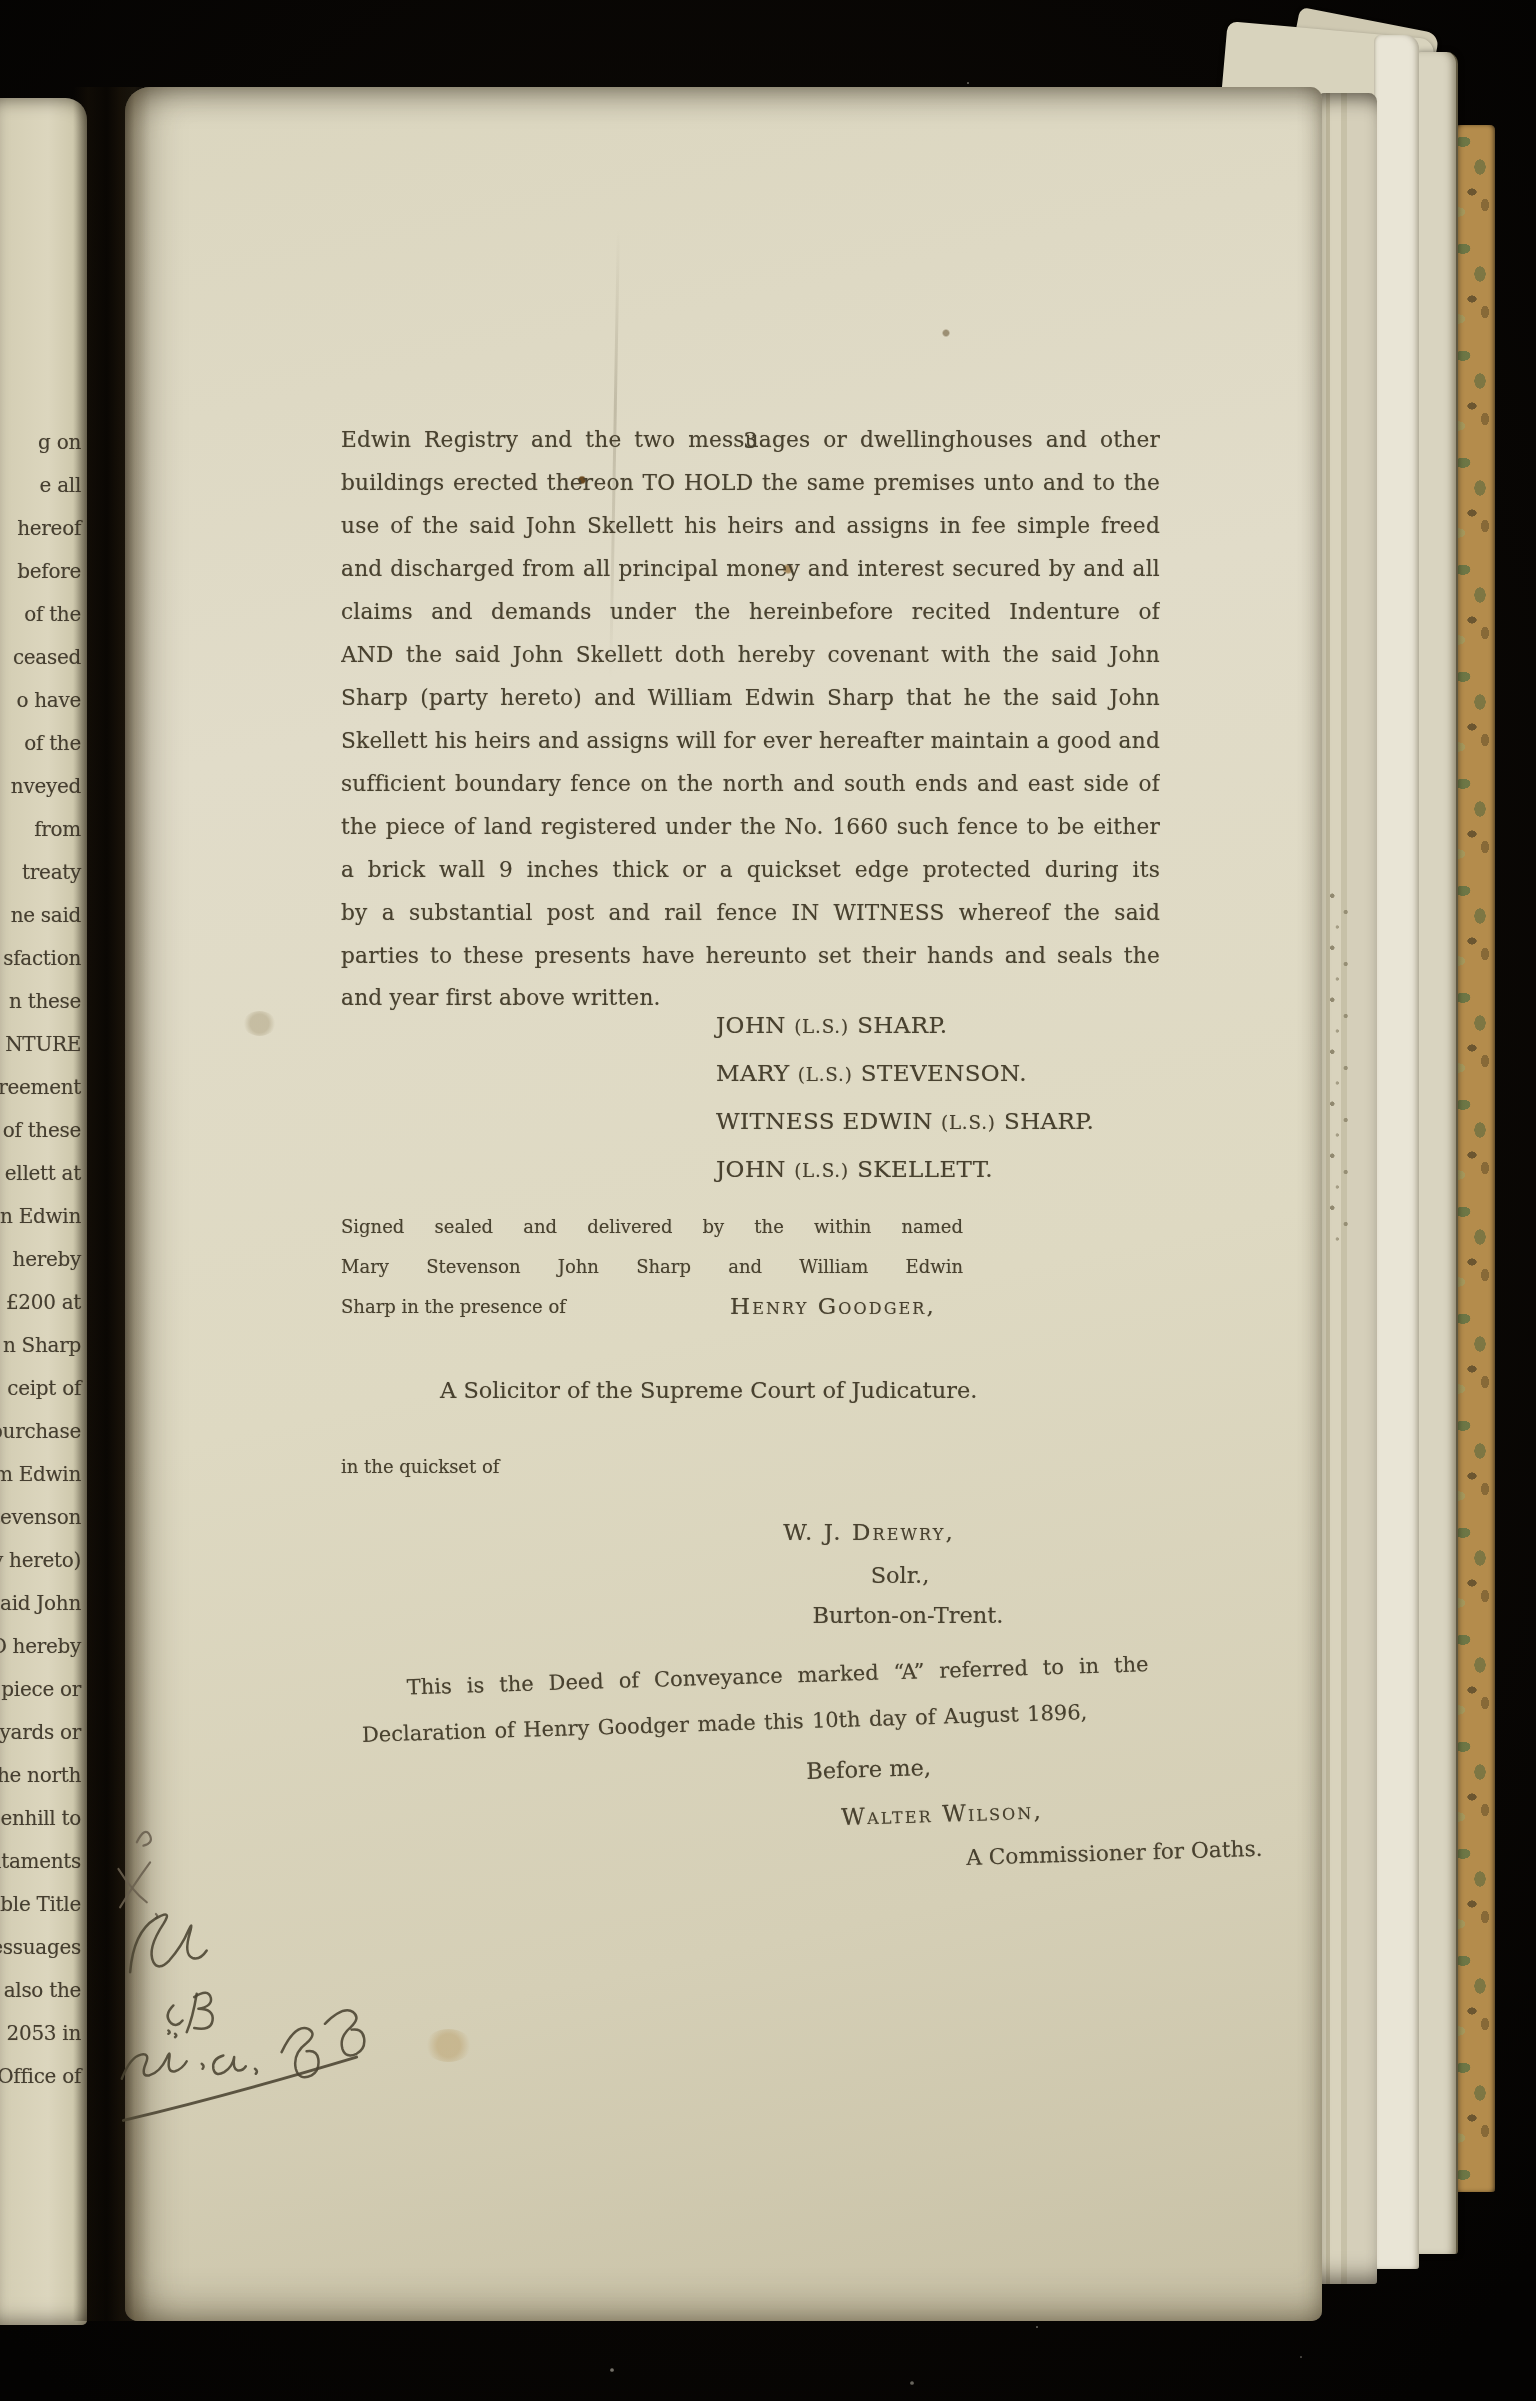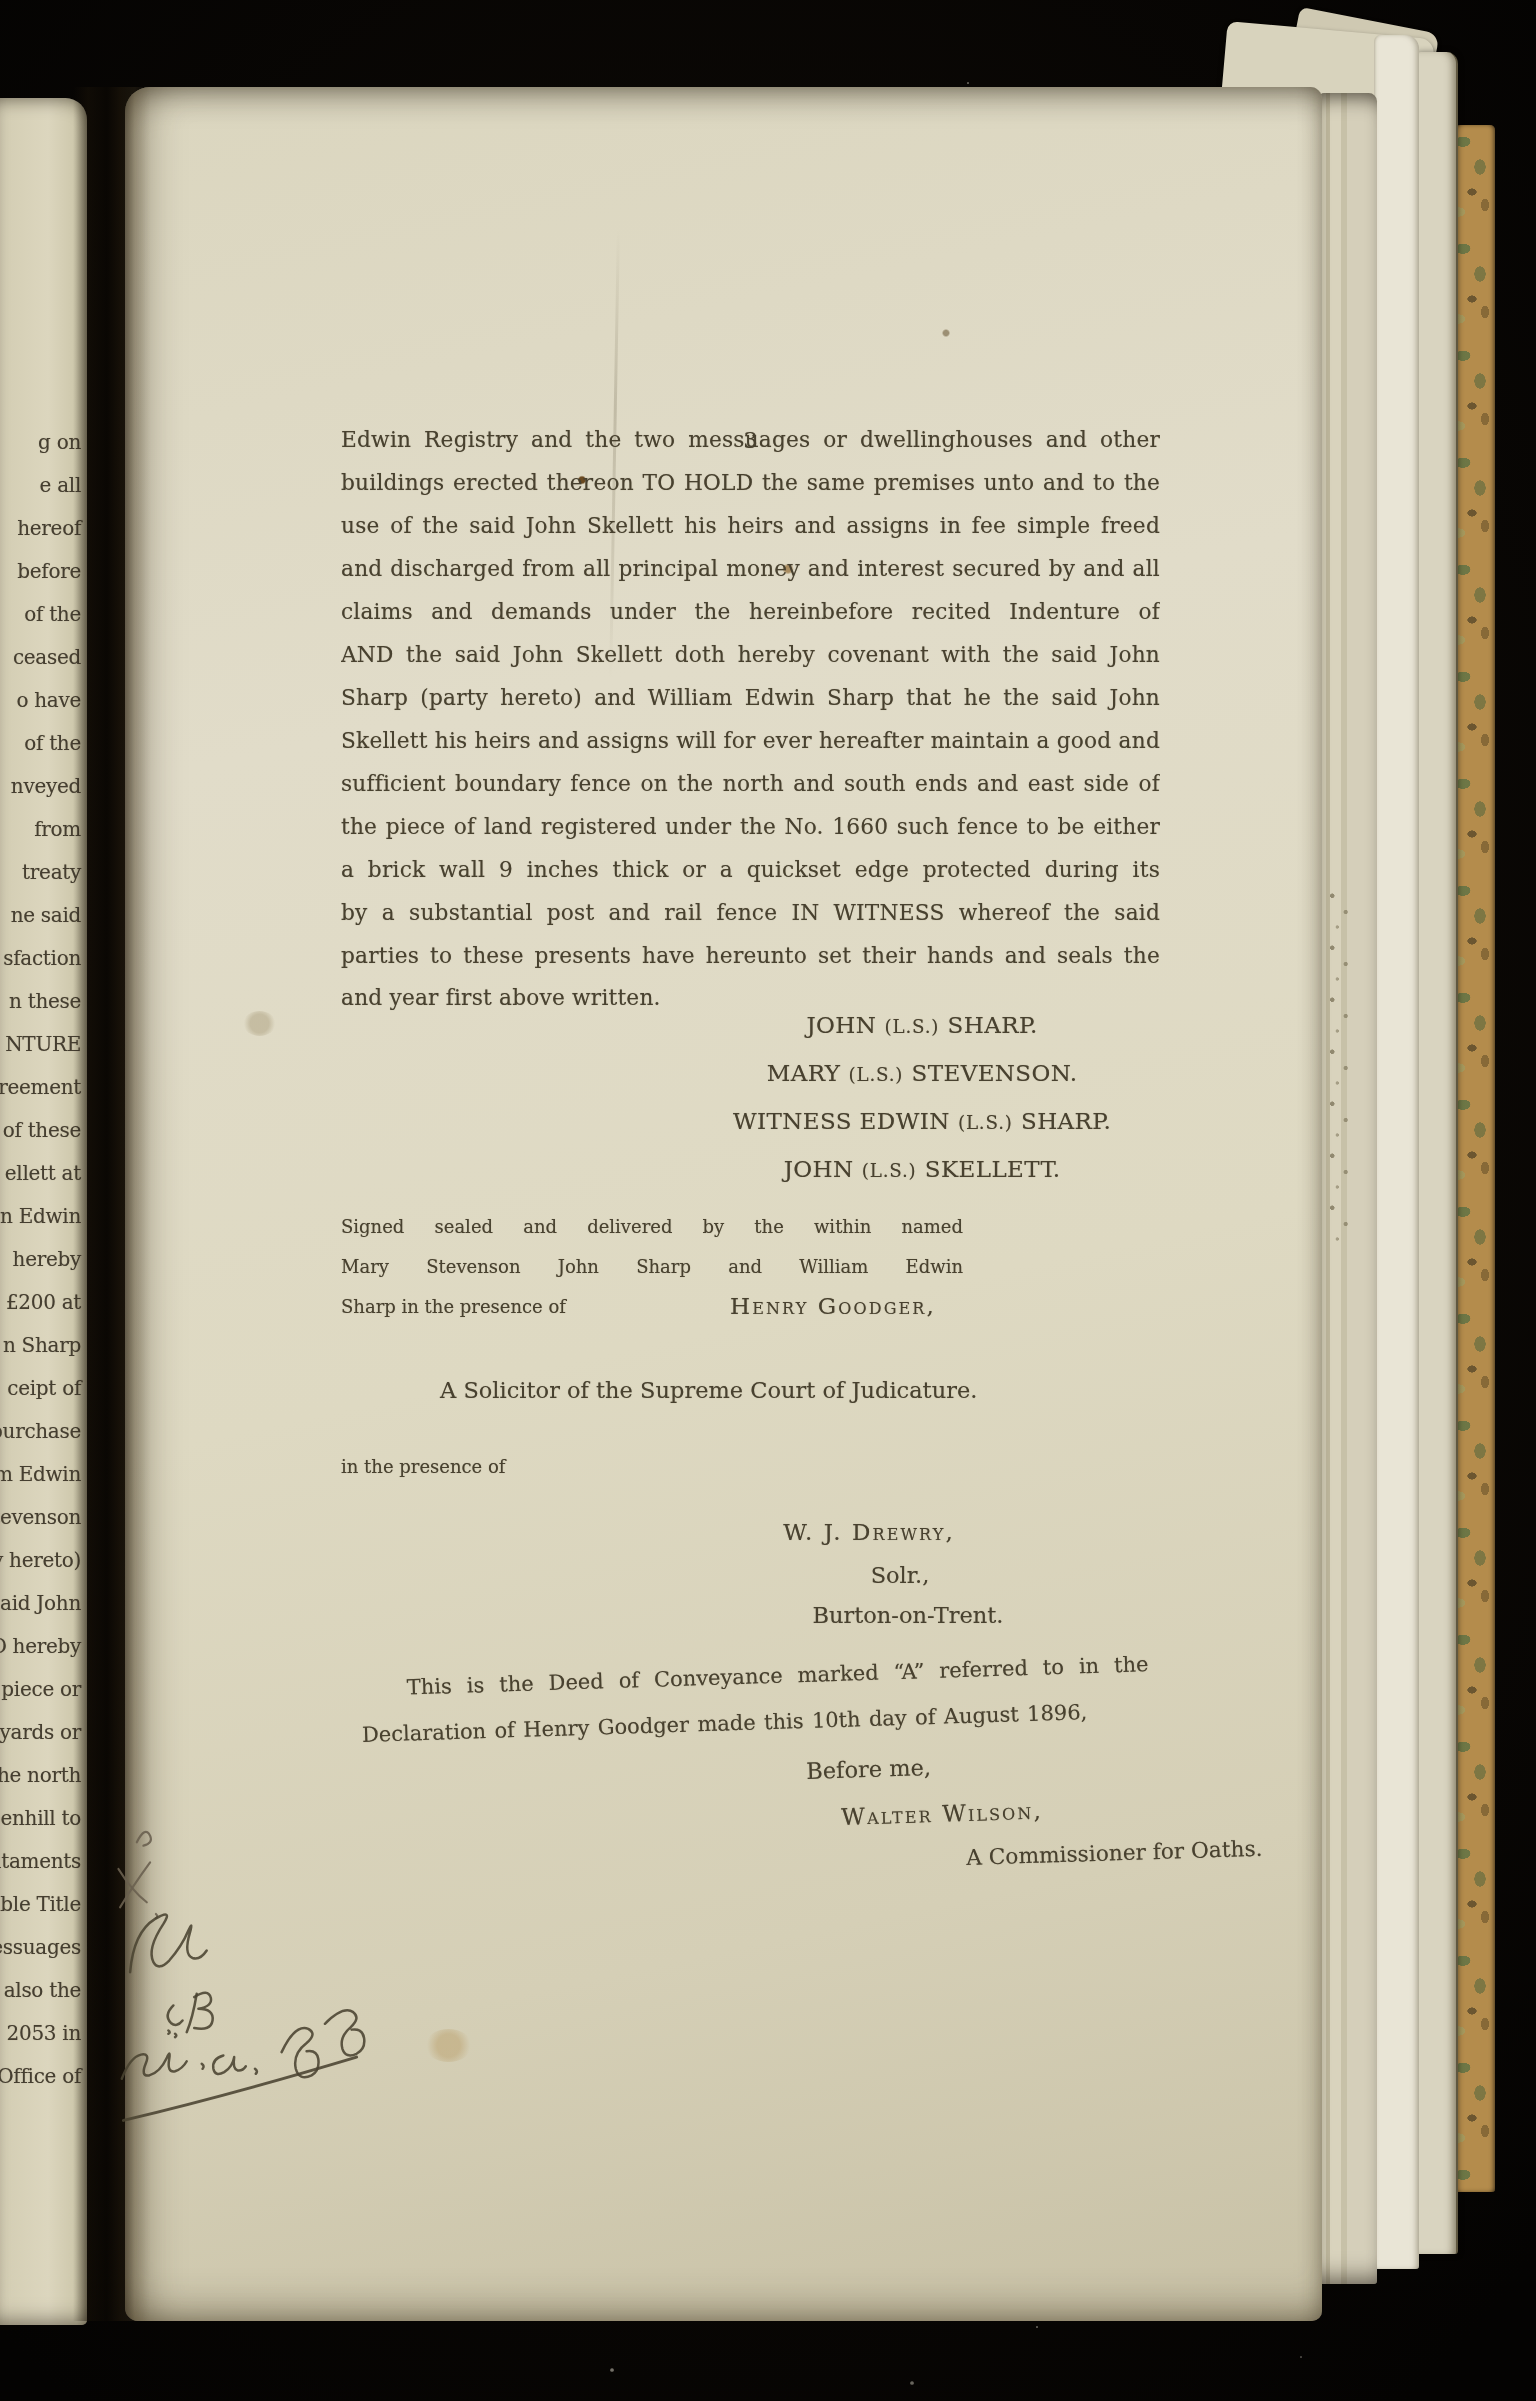--- a/index.html
+++ b/index.html
@@ -79,21 +79,21 @@
   .st3{left:118px;top:924px;width:33px;height:25px;background:radial-gradient(circle,rgba(120,100,55,.25) 0 45%,rgba(120,100,55,0) 75%);}
   .st4{left:300px;top:1942px;width:47px;height:33px;background:radial-gradient(circle,rgba(170,130,60,.3) 0 40%,rgba(170,130,60,0) 75%);}
   .st5{left:817px;top:242px;width:8.3px;height:7.5px;background:radial-gradient(circle,rgba(90,70,35,.5) 0 45%,transparent 75%);}
   
   .ink{color:#48412f;text-shadow:0 0 0.8px rgba(72,62,42,.45);}
   .pageno{position:absolute;left:216px;top:340px;width:819px;text-align:center;font-size:23px;}
   .body{position:absolute;left:216px;top:331px;width:819px;}
   .bline{height:43px;line-height:43px;font-size:21.7px;letter-spacing:0.2px;
     text-align:justify;text-align-last:justify;overflow:hidden;}
   .bline.last{position:absolute;left:216px;top:889px;width:819px;text-align:left;text-align-last:left;}
-  .sigs{position:absolute;left:608px;top:914px;text-align:center;}
+  .sigs{position:absolute;left:591px;top:914px;}
   .sigrow{height:48px;line-height:48px;font-size:23px;letter-spacing:0.4px;white-space:nowrap;}
   .sigrow .gap{display:inline-block;width:8.3px;}
   .seal{font-size:18.3px;letter-spacing:0.8px;}
   .att{position:absolute;left:216px;}
   .att1{top:1120px;width:622px;}
   .att2{top:1355px;width:612px;}
   .aline{height:40px;line-height:40px;font-size:18px;text-align:justify;text-align-last:justify;overflow:hidden;}
   .att2 .aline{height:49px;line-height:49px;}
   .att .aline:last-child{text-align-last:left;}
   .cen{position:absolute;width:500px;text-align:center;font-size:22.5px;white-space:nowrap;}
@@ -223,21 +223,21 @@
 
     <div class="att att1">
         <div class="aline ink">Signed sealed and delivered by the within named</div>
         <div class="aline ink">Mary Stevenson John Sharp and William Edwin</div>
         <div class="aline ink">Sharp in the presence of</div>
       </div>
     <div class="cen sc goodger ink">Henry Goodger,</div>
     <div class="cen solicitor ink">A Solicitor of the Supreme Court of Judicature.</div>
 
     <div class="att att2">
-        <div class="aline ink">in the presence of</div>
+        <div class="aline ink">in the quickset of</div>
       </div>
     <div class="cen sc drewry ink">W. J. Drewry,</div>
     <div class="cen solr ink">Solr.,</div>
     <div class="cen burton ink">Burton-on-Trent.</div>
 
     <div class="deednote">
       <div class="dl dl1 ink">This is the Deed of Conveyance marked “A” referred to in the</div>
       <div class="dl dl2 ink">Declaration of Henry Goodger made this 10th day of August 1896,</div>
       <div class="cen beforeme ink">Before me,</div>
       <div class="cen sc wilson ink">Walter Wilson,</div>

